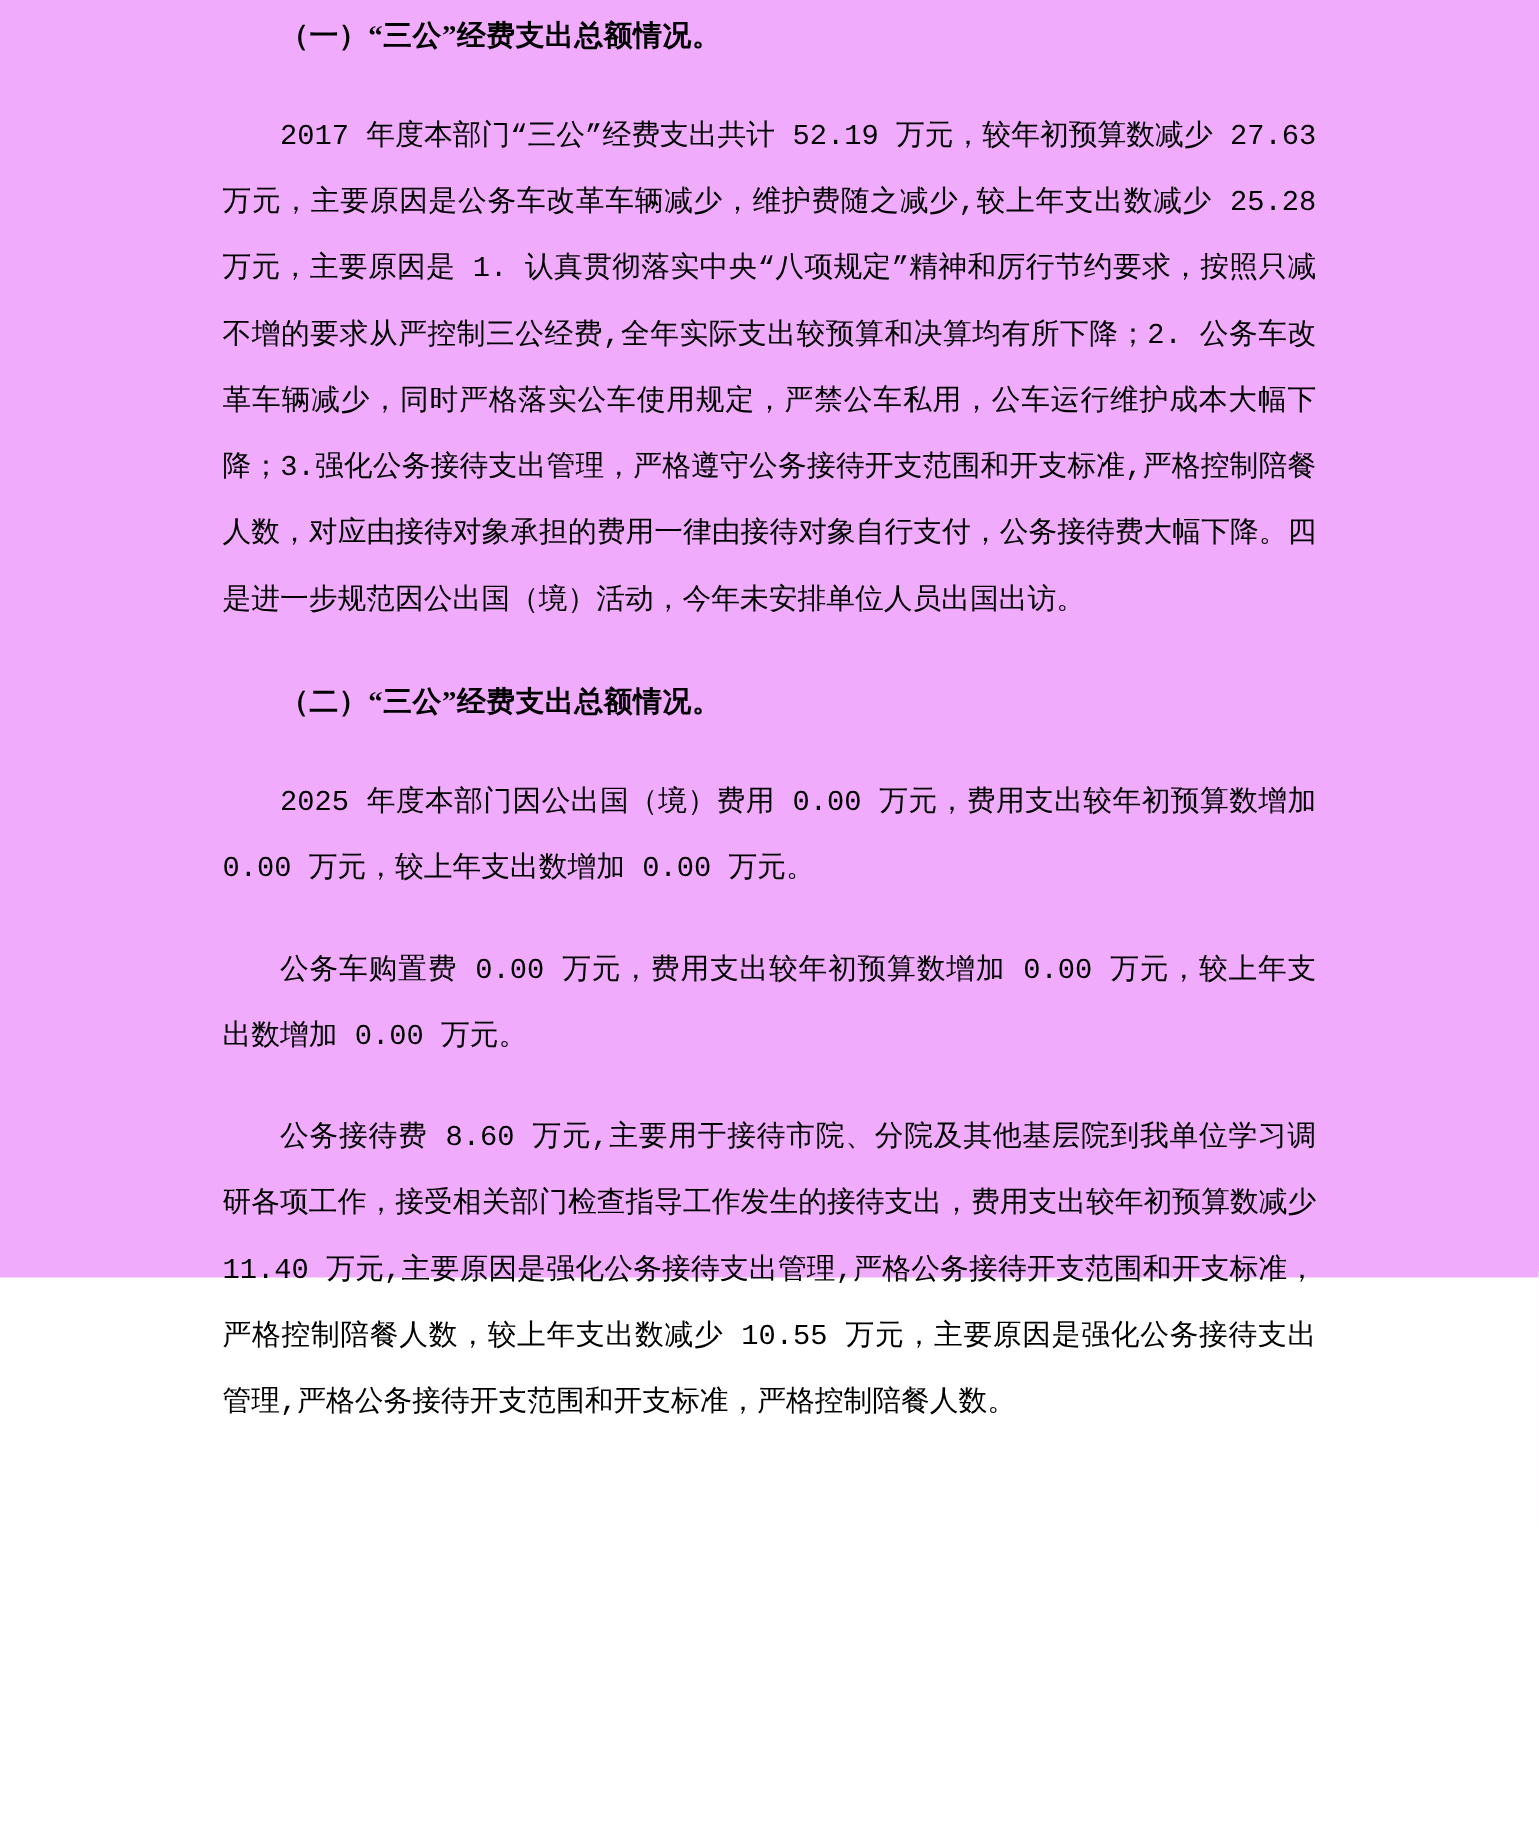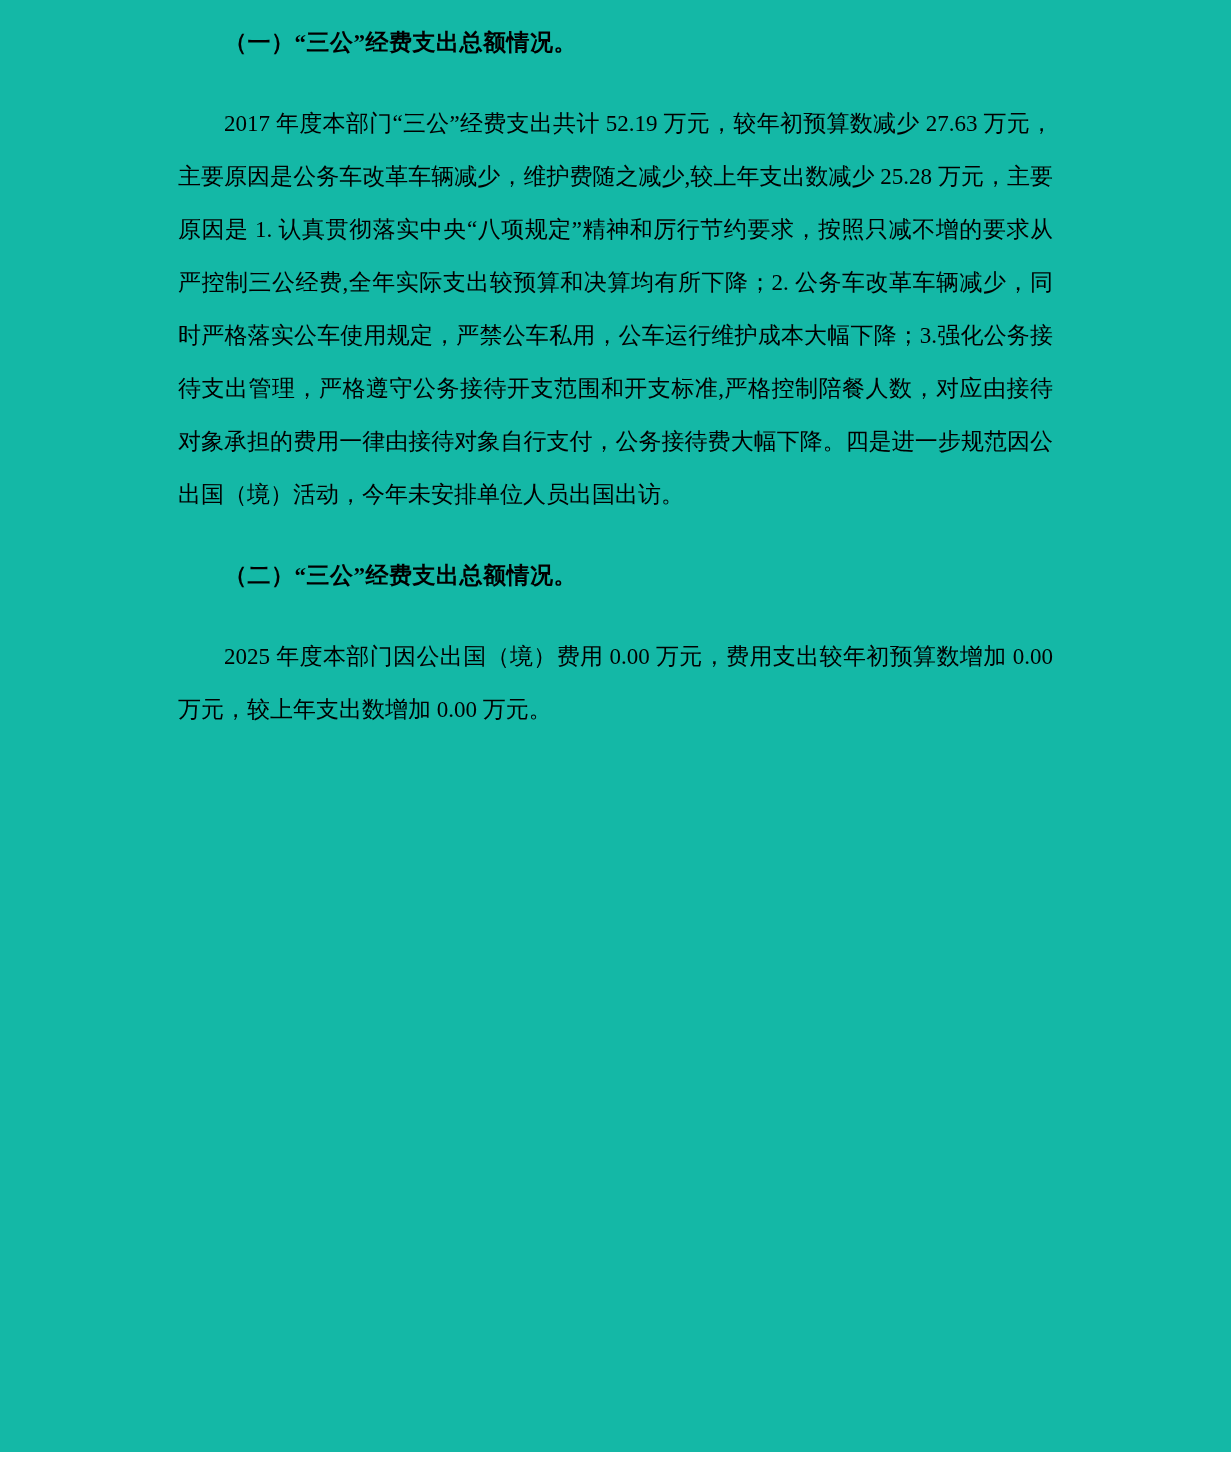--- a/index.html
+++ b/index.html
@@ -10,56 +10,59 @@
   body {
     width: 1231px;
     height: 1457px;
     overflow: hidden;
     font-family: "Liberation Serif", "DejaVu Serif", serif;
     color: #000000;
   }
   .page {
     box-sizing: border-box;
     width: 1231px;
-    height: 1452px;
-    padding: 16px 178px 10px 178px;
-    background: #14b8a6;
+    height: 1022px;
+    padding: 2px 178px 10px 178px;
+    background: #f0abfc;
   }
   .doc-heading {
     font-size: 23px;
     line-height: 53px;
     font-weight: bold;
     text-indent: 2em;
     margin: 0 0 28px 0;
     text-align: justify;
     letter-spacing: 0.5px;
   }
   .doc-paragraph {
     font-size: 23px;
     line-height: 53px;
     font-weight: normal;
     text-indent: 2em;
     margin: 0 0 28px 0;
     text-align: justify;
     word-break: normal;
     overflow-wrap: break-word;
+    font-family: Liberation Mono, monospace;
   }
   .doc-paragraph:last-child {
     margin-bottom: 0;
   }
 </style>
 </head>
 <body>
 
 <div class="page">
 
   <h3 class="doc-heading">（一）“三公”经费支出总额情况。</h3>
 
   <p class="doc-paragraph">2017 年度本部门“三公”经费支出共计 52.19 万元，较年初预算数减少 27.63 万元，主要原因是公务车改革车辆减少，维护费随之减少,较上年支出数减少 25.28 万元，主要原因是 1. 认真贯彻落实中央“八项规定”精神和厉行节约要求，按照只减不增的要求从严控制三公经费,全年实际支出较预算和决算均有所下降；2. 公务车改革车辆减少，同时严格落实公车使用规定，严禁公车私用，公车运行维护成本大幅下降；3.强化公务接待支出管理，严格遵守公务接待开支范围和开支标准,严格控制陪餐人数，对应由接待对象承担的费用一律由接待对象自行支付，公务接待费大幅下降。四是进一步规范因公出国（境）活动，今年未安排单位人员出国出访。</p>
 
   <h3 class="doc-heading">（二）“三公”经费支出总额情况。</h3>
 
   <p class="doc-paragraph">2025 年度本部门因公出国（境）费用 0.00 万元，费用支出较年初预算数增加 0.00 万元，较上年支出数增加 0.00 万元。</p>
 
+  <p class="doc-paragraph">公务车购置费 0.00 万元，费用支出较年初预算数增加 0.00 万元，较上年支出数增加 0.00 万元。</p>
 
 
+  <p class="doc-paragraph">公务接待费 8.60 万元,主要用于接待市院、分院及其他基层院到我单位学习调研各项工作，接受相关部门检查指导工作发生的接待支出，费用支出较年初预算数减少 11.40 万元,主要原因是强化公务接待支出管理,严格公务接待开支范围和开支标准，严格控制陪餐人数，较上年支出数减少 10.55 万元，主要原因是强化公务接待支出管理,严格公务接待开支范围和开支标准，严格控制陪餐人数。</p>
 
 </div>
 
 </body></html>

